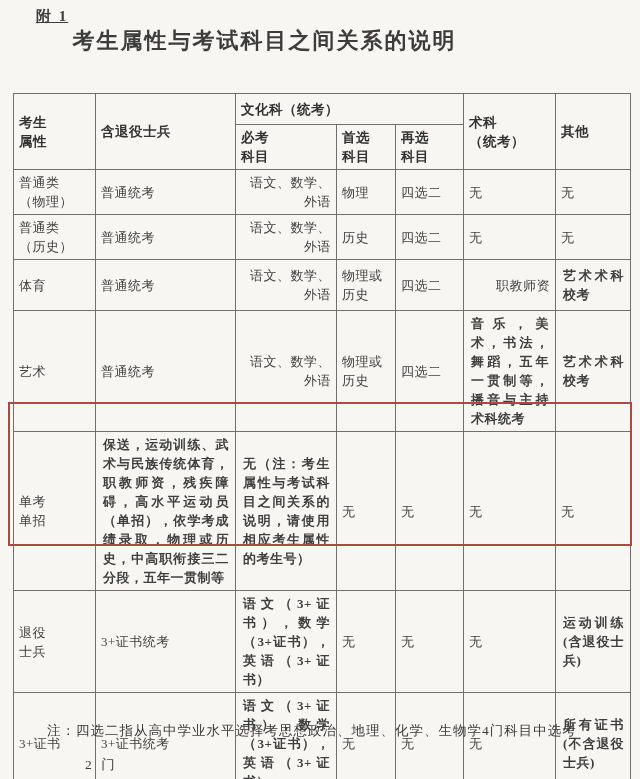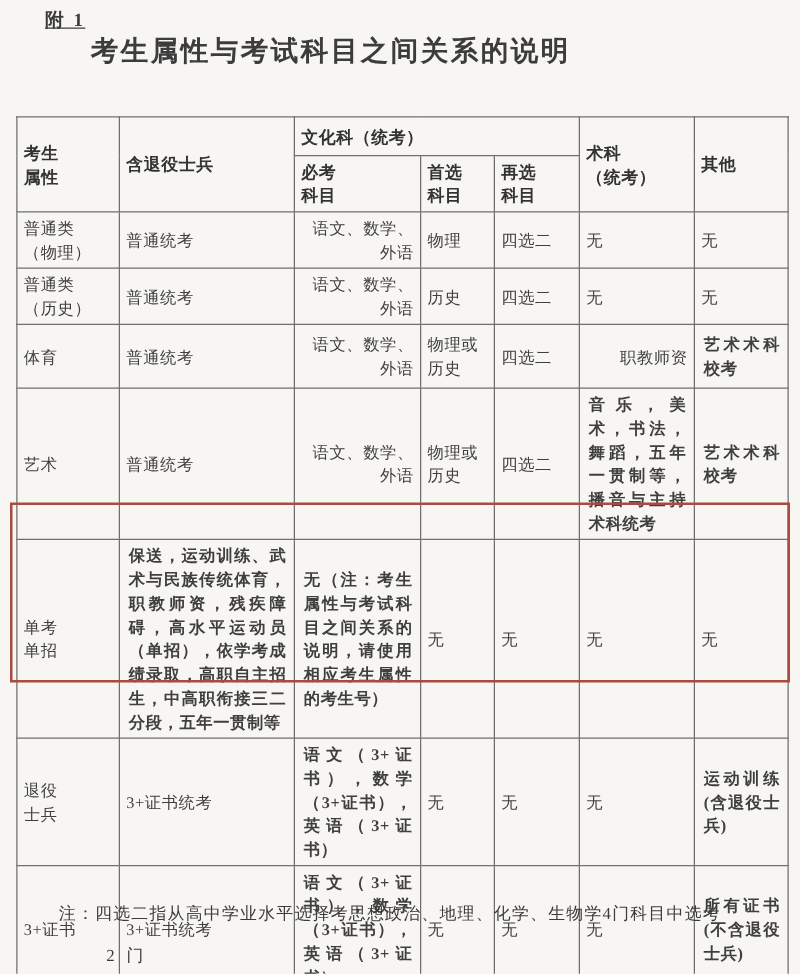--- a/index.html
+++ b/index.html
@@ -121,21 +121,21 @@
       <td class="L">语文、数学、外语</td>
       <td>物理或历史</td>
       <td>四选二</td>
       <td class="J">音乐，美术，书法，舞蹈，五年一贯制等，播音与主持术科统考</td>
       <td class="J">艺术术科校考</td>
     </tr>
 
     <tr style="height:139px">
       <td>单考
 单招</td>
-      <td class="J">保送，运动训练、武术与民族传统体育，职教师资，残疾障碍，高水平运动员（单招），依学考成绩录取，高职自主招生，中高职衔接三二分段，五年一贯制等</td>
+      <td class="J">保送，运动训练、武术与民族传统体育，职教师资，残疾障碍，高水平运动员（单招），依学考成绩录取，物理或历史，中高职衔接三二分段，五年一贯制等</td>
       <td class="J">无（注：考生属性与考试科目之间关系的说明，请使用相应考生属性的考生号）</td>
       <td>无</td>
       <td>无</td>
       <td>无</td>
       <td>无</td>
     </tr>
 
     <tr style="height:83px">
       <td>退役
 士兵</td>

